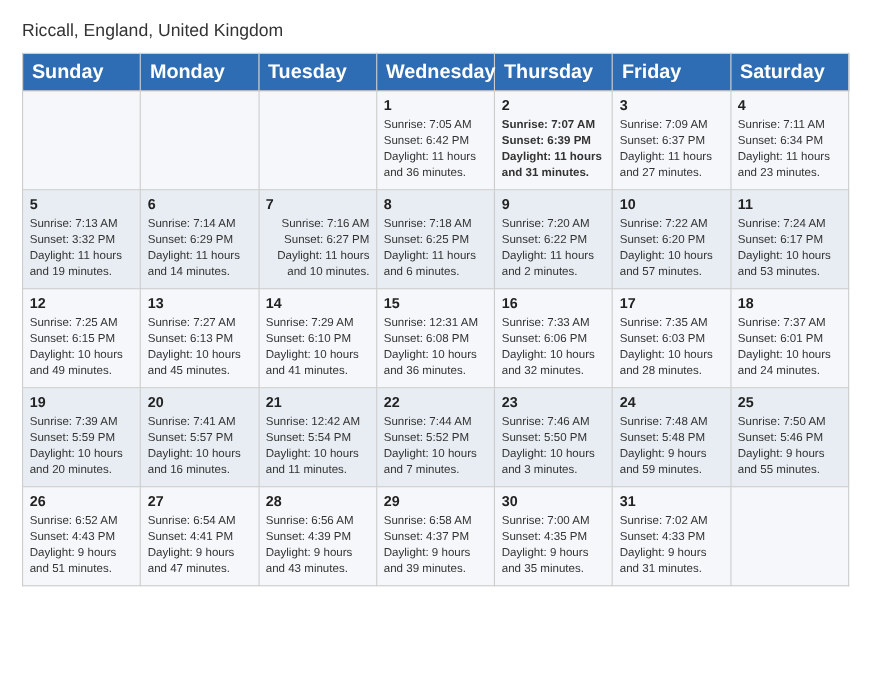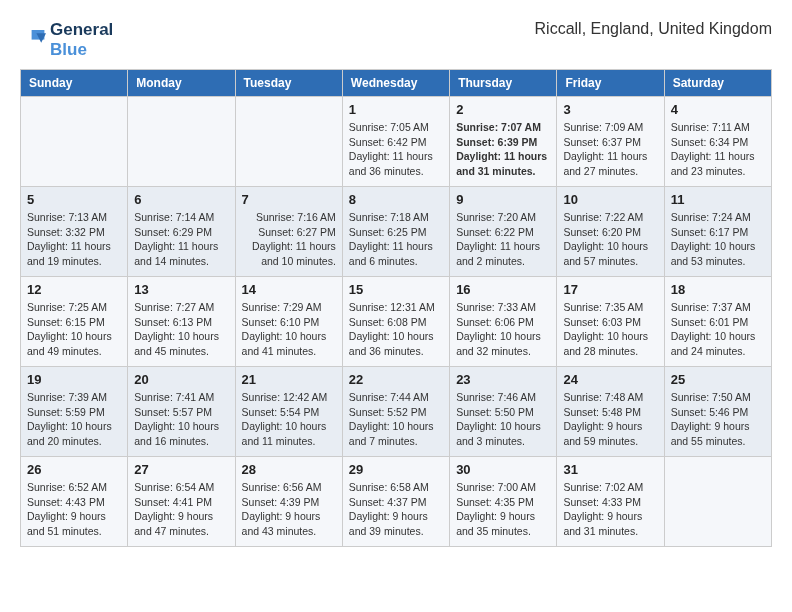--- a/index.html
+++ b/index.html
@@ -40,21 +40,21 @@
     table {
       width: 100%;
       border-collapse: collapse;
       table-layout: fixed;
     }
     thead th {
       background-color: #2e6db4;
       color: white;
       text-align: left;
       padding: 6px 8px;
-      font-size: 12px;
+      font-size: 18px;
       font-weight: bold;
       border: 1px solid #ccc;
     }
     tbody td {
       vertical-align: top;
       border: 1px solid #ccc;
       padding: 5px 6px;
       font-size: 11px;
       color: #222;
       height: 90px;
@@ -76,34 +76,20 @@
       color: #333;
     }
     .empty-cell {
       background-color: #f5f7fa;
     }
   </style>
 </head>
 <body>
 
 <div class="header-section">
-  <div class="logo">
-    <div>
-      <svg class="logo-icon" viewBox="0 0 30 24">
-        <polygon points="12,2 28,2 28,14 12,14" fill="#4a90d9"></polygon>
-        <polygon points="18,6 30,6 24,18" fill="#2e6db4"></polygon>
-      </svg>
-    </div>
-    <div style="margin-left:4px;">
-      <div style="font-size:17px;font-weight:bold;color:#1a3a5c;line-height:1.15;">
-        <span style="color:#1a3a5c;">General</span><br>
-        <span style="color:#4a90d9;">Blue</span>
-      </div>
-    </div>
-  </div>
   <div class="title-section">
     <div class="location-title">Riccall, England, United Kingdom</div>
   </div>
 </div>
 
 <table>
   <thead>
     <tr>
     <th>Sunday</th>
         <th>Monday</th>

